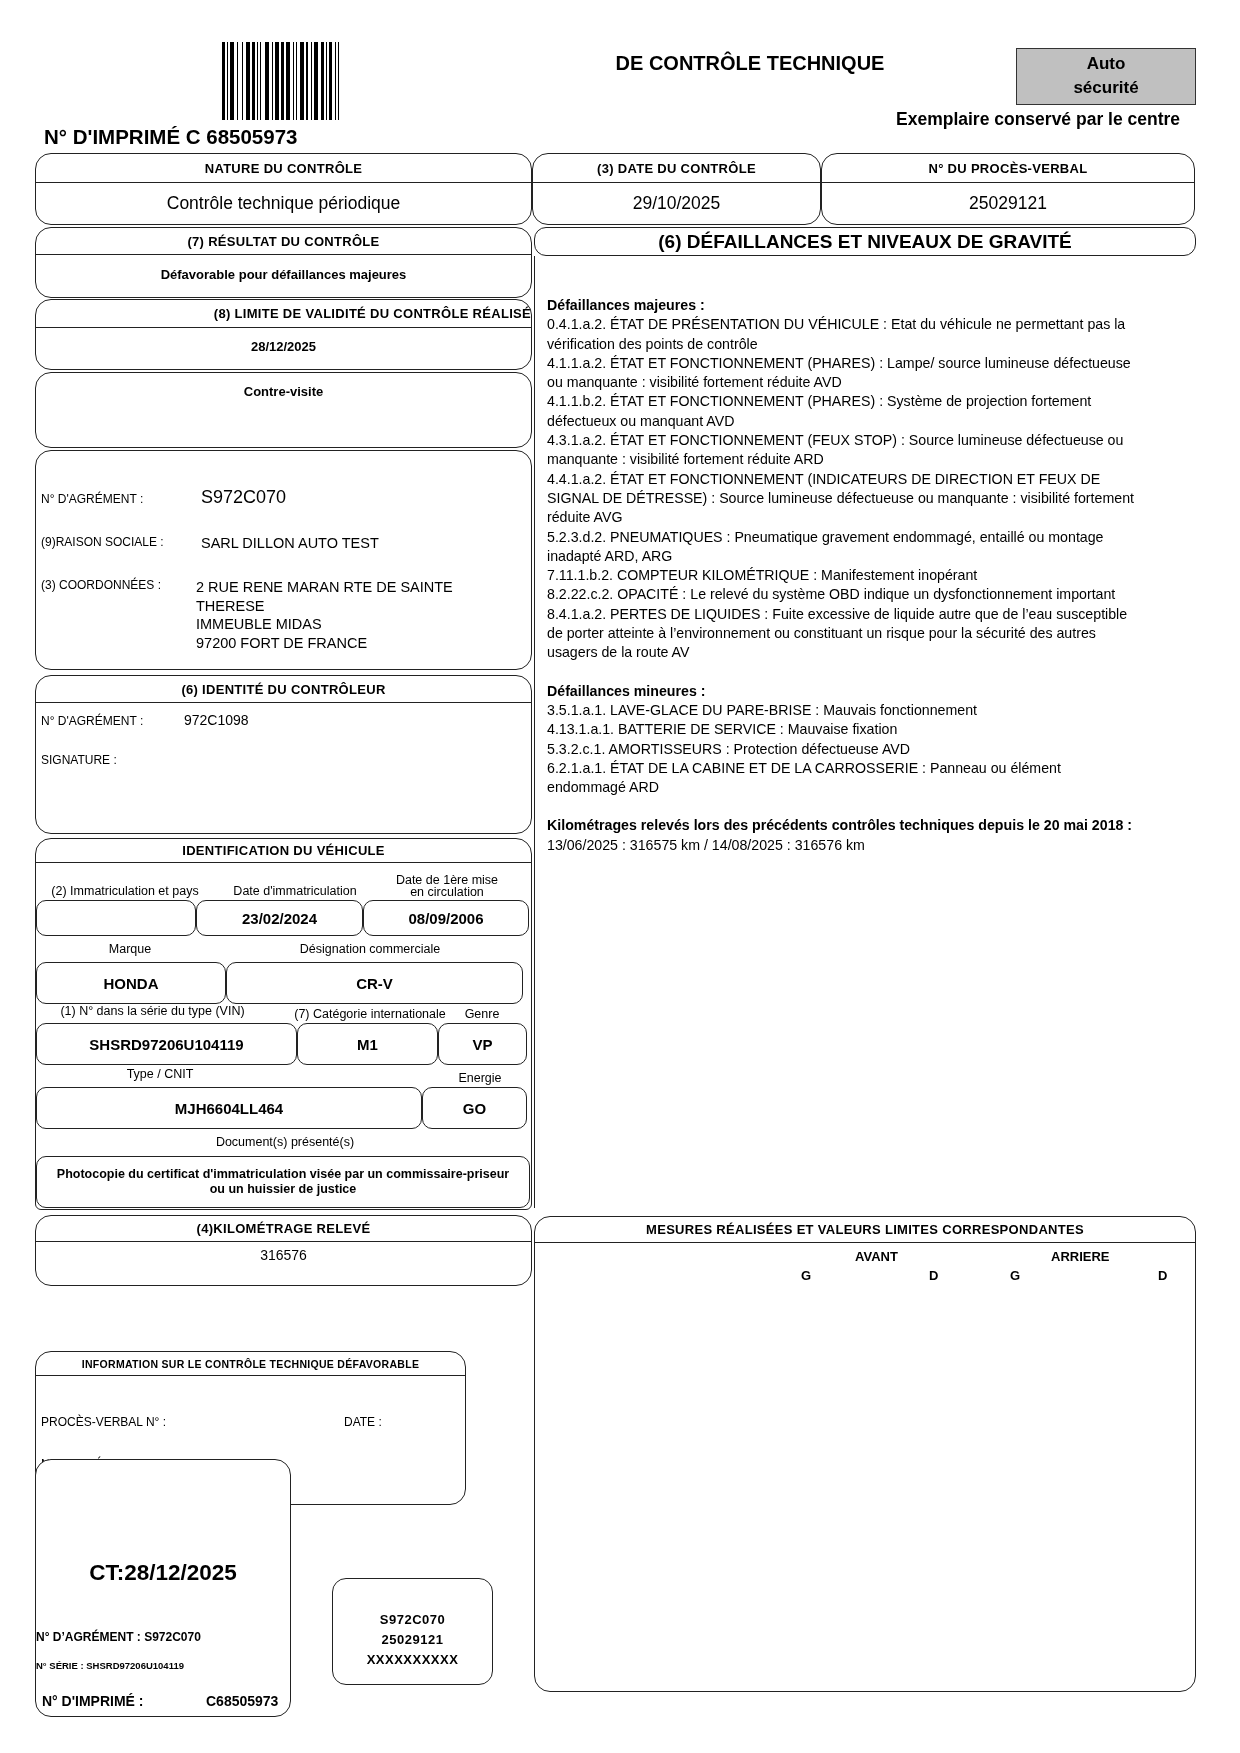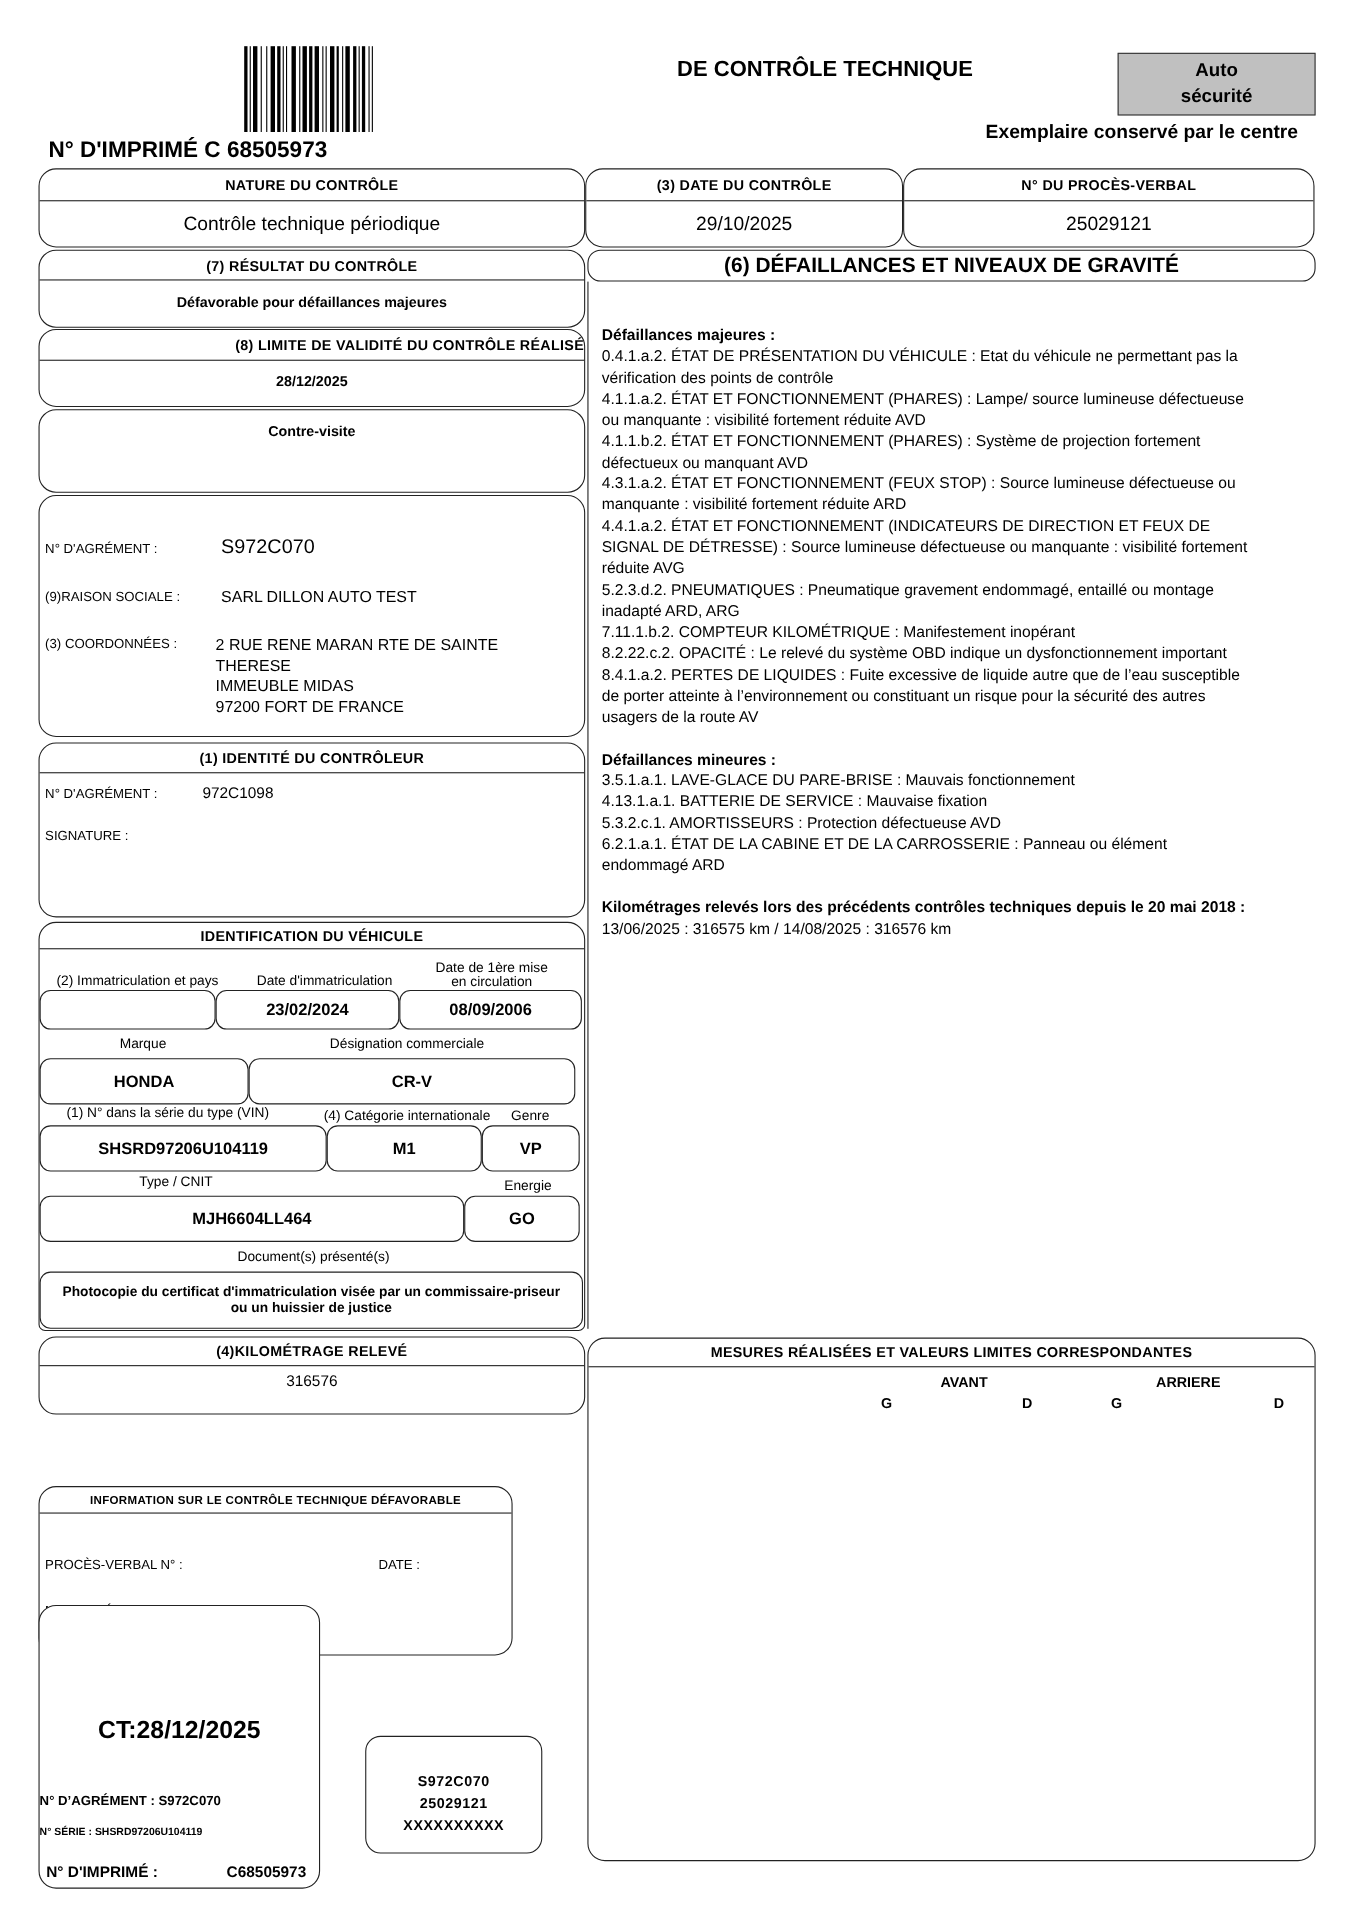--- a/index.html
+++ b/index.html
@@ -120,21 +120,21 @@
   <div class="abs lbl" style="left:5px;top:127px;">(3) COORDONNÉES :</div>
   <div class="abs" style="left:160px;top:127px;font-size:14.5px;line-height:18.5px;">
     <div>2 RUE RENE MARAN RTE DE SAINTE</div>
     <div>THERESE</div>
     <div>IMMEUBLE MIDAS</div>
     <div>97200 FORT DE FRANCE</div>
   </div>
 </div>
 
 <div class="box" style="left:35px;top:675px;width:497px;height:159px;">
-  <div class="hdr" style="height:27px;line-height:27px;">(1) IDENTITÉ DU CONTRÔLEUR</div>
+  <div class="hdr" style="height:27px;line-height:27px;">(6) IDENTITÉ DU CONTRÔLEUR</div>
   <div class="abs lbl" style="left:5px;top:38px;">N° D'AGRÉMENT :</div>
   <div class="abs" style="left:148px;top:36px;font-size:14px;">972C1098</div>
   <div class="abs lbl" style="left:5px;top:77px;">SIGNATURE :</div>
 </div>
 
 <div class="box" style="left:35px;top:838px;width:497px;height:372px;border-bottom-left-radius:6px;border-bottom-right-radius:6px;">
   <div class="hdr" style="height:24px;line-height:24px;">IDENTIFICATION DU VÉHICULE</div>
 </div>
 <div class="cap" style="left:40px;top:885px;width:170px;">(2) Immatriculation et pays</div>
 <div class="cap" style="left:200px;top:885px;width:190px;">Date d'immatriculation</div>
@@ -145,21 +145,21 @@
 <div class="fld" style="left:36px;top:900px;width:160px;height:36px;"></div>
 <div class="fld" style="left:196px;top:900px;width:167px;height:36px;">23/02/2024</div>
 <div class="fld" style="left:363px;top:900px;width:166px;height:36px;">08/09/2006</div>
 
 <div class="cap" style="left:80px;top:943px;width:100px;">Marque</div>
 <div class="cap" style="left:255px;top:943px;width:230px;">Désignation commerciale</div>
 <div class="fld" style="left:36px;top:962px;width:190px;height:42px;">HONDA</div>
 <div class="fld" style="left:226px;top:962px;width:297px;height:42px;">CR-V</div>
 
 <div class="cap" style="left:40px;top:1005px;width:225px;">(1) N° dans la série du type (VIN)</div>
-<div class="cap" style="left:285px;top:1008px;width:170px;">(4) Catégorie internationale</div>
+<div class="cap" style="left:285px;top:1008px;width:170px;">(7) Catégorie internationale</div>
 <div class="cap" style="left:452px;top:1008px;width:60px;">Genre</div>
 <div class="fld" style="left:36px;top:1023px;width:261px;height:42px;">SHSRD97206U104119</div>
 <div class="fld" style="left:297px;top:1023px;width:141px;height:42px;">M1</div>
 <div class="fld" style="left:438px;top:1023px;width:89px;height:42px;">VP</div>
 
 <div class="cap" style="left:100px;top:1068px;width:120px;">Type / CNIT</div>
 <div class="cap" style="left:440px;top:1072px;width:80px;">Energie</div>
 <div class="fld" style="left:36px;top:1087px;width:386px;height:42px;">MJH6604LL464</div>
 <div class="fld" style="left:422px;top:1087px;width:105px;height:42px;">GO</div>
 

